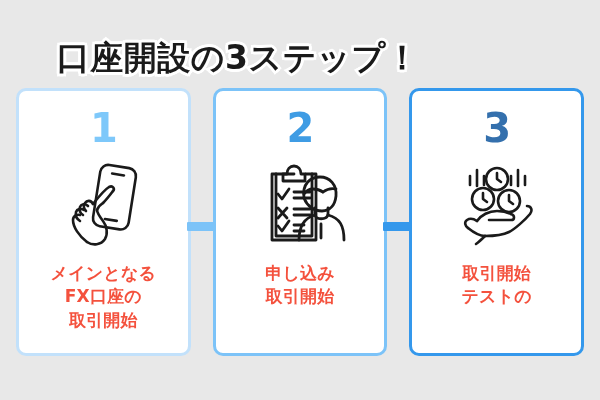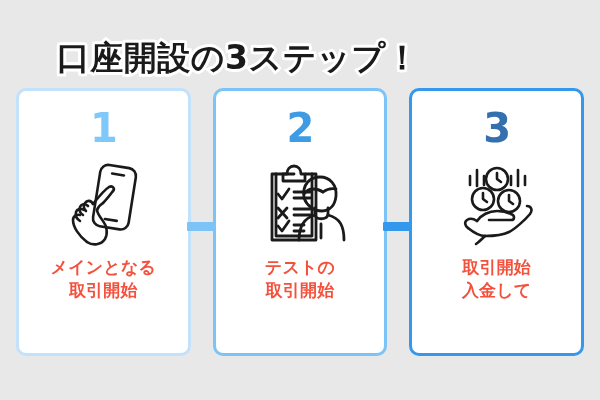--- a/index.html
+++ b/index.html
@@ -96,21 +96,21 @@
   .icon-box {
     height: 92px;
     margin-top: 10px;
     display: flex;
     align-items: center;
     justify-content: center;
   }
   .icon-box svg { display: block; }
 
   .card-caption {
-    margin-top: 6px;
+    margin-top: 12px;
     text-align: center;
     color: #f4513d;
     font-size: 17px;
     font-weight: 900;
     line-height: 1.38;
     letter-spacing: 0.2px;
   }
   .card-caption .ln { display: block; }
 </style>
 </head>
@@ -142,20 +142,21 @@
           <path d="M36 46 C34 42 30 42 28 45 C26 48 27 51 29 53"></path>
           <path d="M31 48 C28 45 24 46 23 49 C22 52 23 55 26 57"></path>
           <path d="M27 52 C24 50 20 51 19 54 C18 58 20 61 23 63"></path>
           <path d="M23 57 C20 56 16 58 16 62 C16 69 22 78 30 84"></path>
           <path d="M30 84 C36 88 44 87 48 81 C51 76 50 68 46 63 C43 59 40 55 40 52"></path>
         </svg>
       </div>
 
       <div class="card-caption">
         <span class="ln">メインとなる</span>
+        <span class="ln">FX口座の</span>
         <span class="ln">取引開始</span>
       </div>
     </div>
 
     <div class="gap">
       <div class="connector connector--1"></div>
     </div>
 
     <div class="card card--2">
       <div class="step-number num--2">2</div>
@@ -186,21 +187,21 @@
 
           <path d="M61 50 V57 M74 50 V57"></path>
           <path d="M61 57 C62 62 72 62 74 57"></path>
 
           <path d="M61 57 C50 60 45 68 45 82 M74 57 C86 60 90 68 90 82"></path>
           <line x1="67" y1="66" x2="67" y2="80"></line>
         </svg>
       </div>
 
       <div class="card-caption">
-        <span class="ln">テストの</span>
+        <span class="ln">申し込み</span>
         <span class="ln">取引開始</span>
       </div>
     </div>
 
     <div class="gap">
       <div class="connector connector--2"></div>
     </div>
 
     <div class="card card--3">
       <div class="step-number num--3">3</div>
@@ -229,18 +230,18 @@
           <path d="M36 78 C30 78 24 74 19 70"></path>
           <path d="M19 70 C16 68 15 64 18 62 C21 60 25 61 28 63"></path>
           <path d="M28 63 C32 57 40 53 48 53 C53 53 58 54 62 56"></path>
           <path d="M62 56 C66 57 66 62 62 62 H40"></path>
           <path d="M36 78 C33 81 30 84 27 86"></path>
         </svg>
       </div>
 
       <div class="card-caption">
         <span class="ln">取引開始</span>
-        <span class="ln">入金して</span>
+        <span class="ln">テストの</span>
       </div>
     </div>
 
   </div>
 </div>
 
 </body></html>

